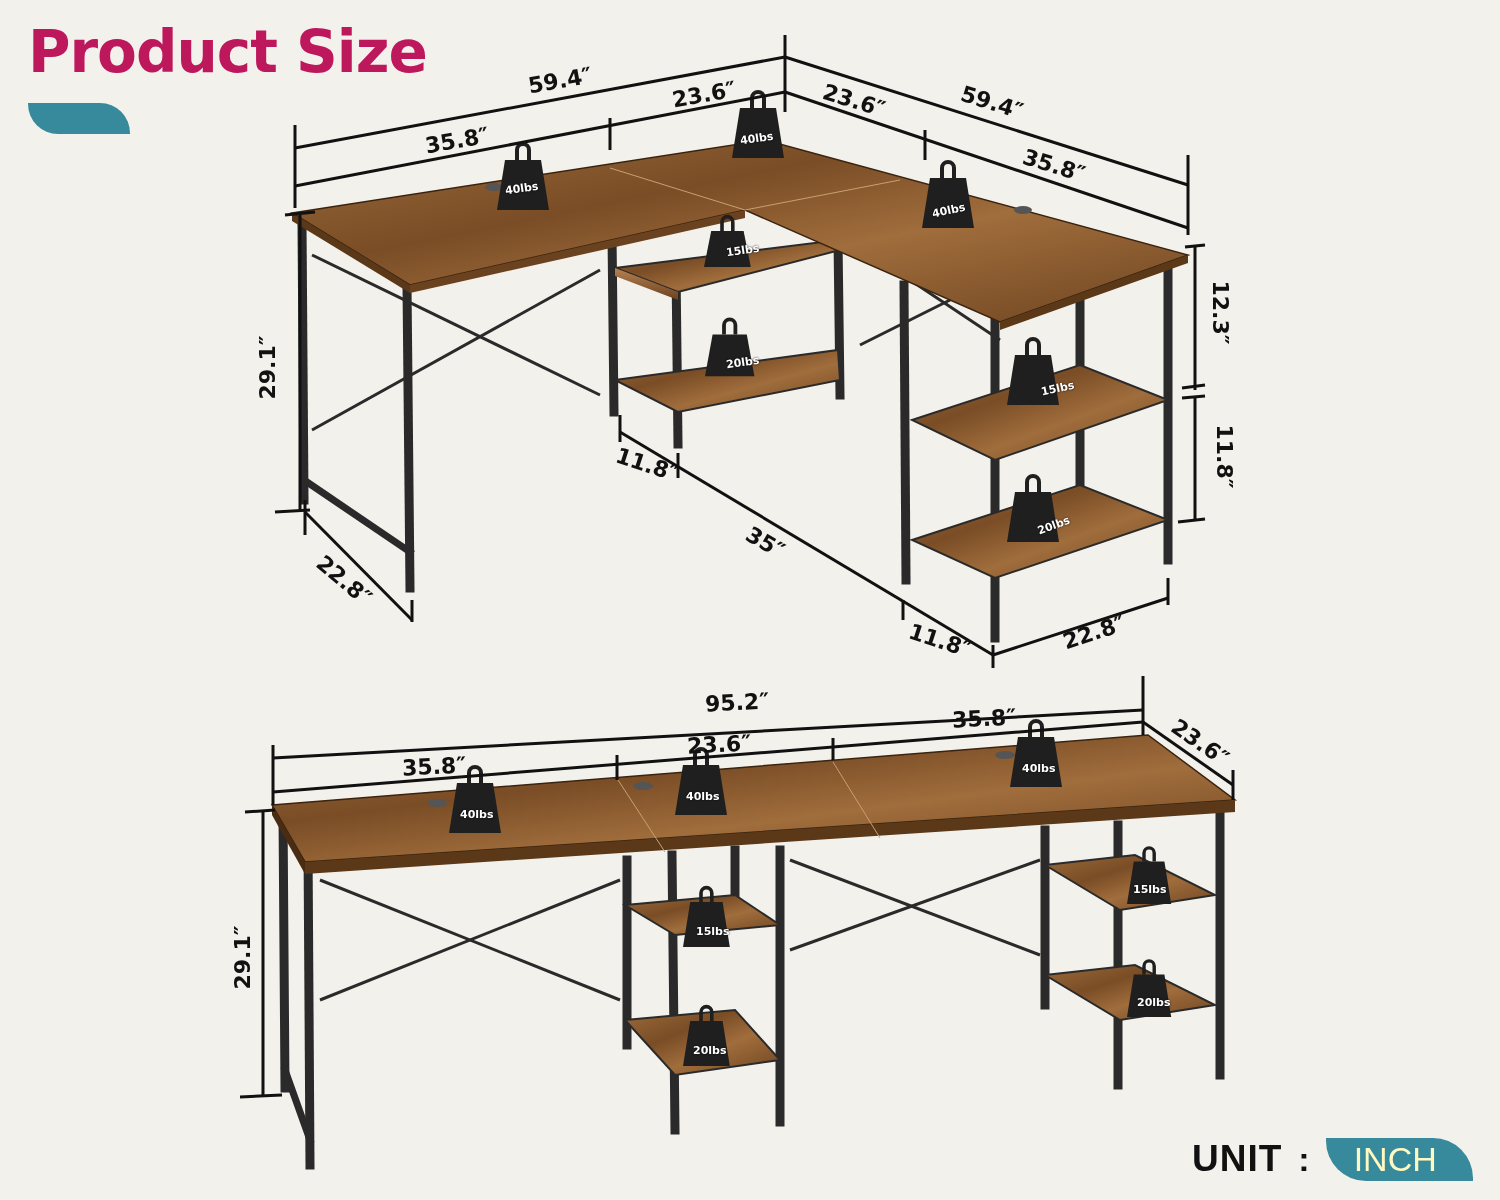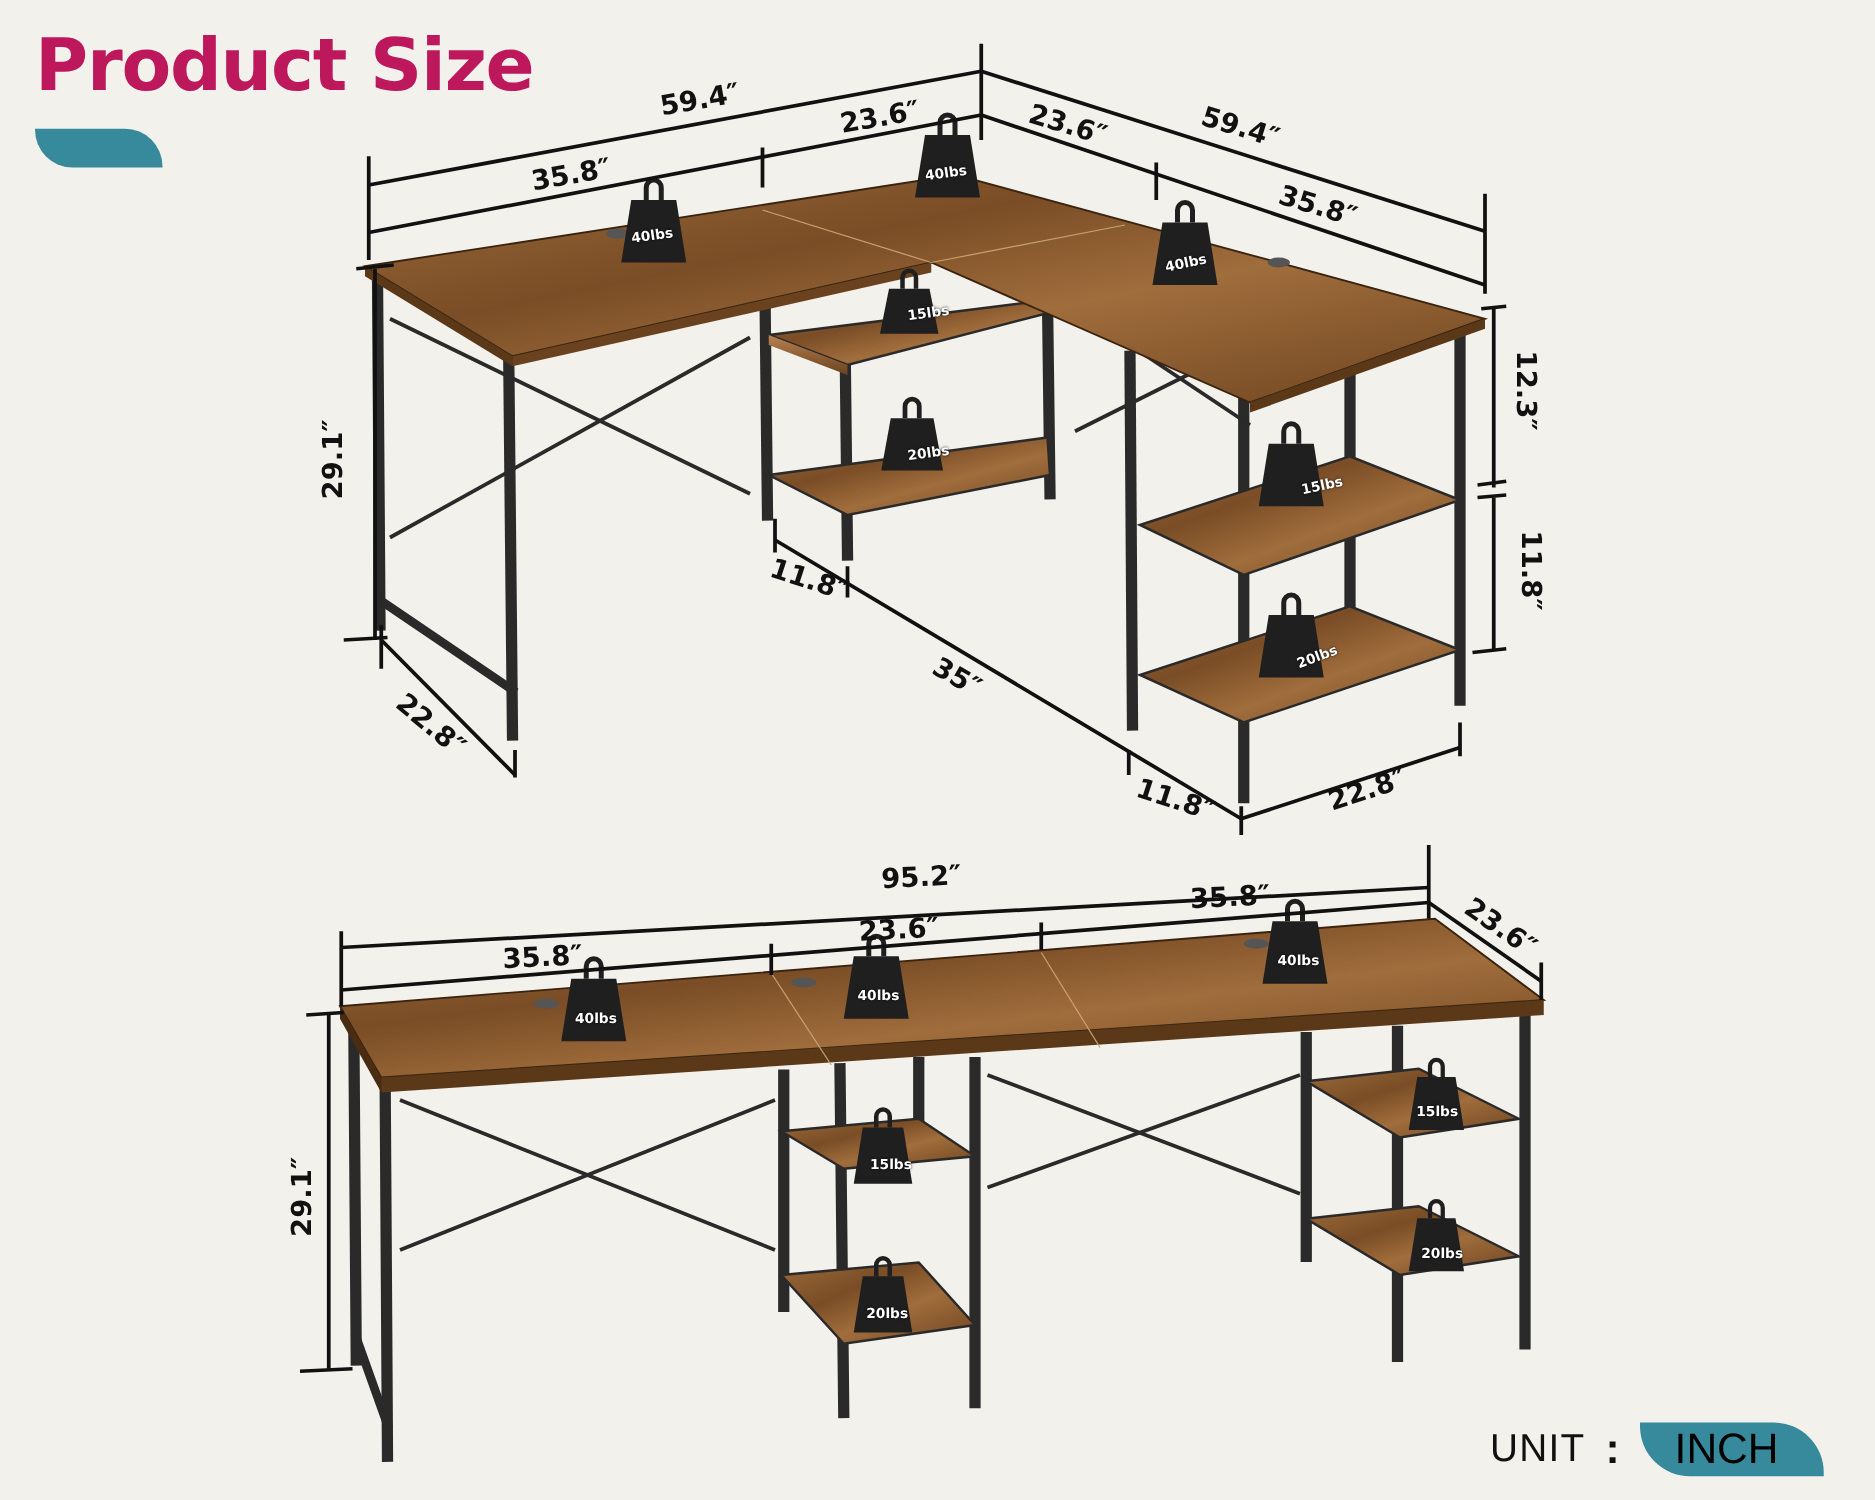--- a/index.html
+++ b/index.html
@@ -26,24 +26,24 @@
   }
   .weight-label {
     position: absolute; font-weight: 700; font-size: 11px; color: #fff;
     font-family: "DejaVu Sans", sans-serif; white-space: nowrap;
     text-shadow: 0 0 2px #000;
   }
   .unit {
     position: absolute; left: 1192px; top: 1137px; height: 44px;
     display: flex; align-items: center; gap: 12px;
   }
-  .unit-label { font-size: 31px; font-weight: 400; color: #111; letter-spacing: 1px; }
+  .unit-label { font-size: 37px; font-weight: 700; color: #111; letter-spacing: 1px; }
   .unit-colon { font-size: 34px; font-weight: 700; color: #111; margin: 0 4px; }
   .unit-badge {
-    background: #378a9b; color: #000000; font-size: 34px; font-weight: 400;
+    background: #378a9b; color: #fef9c3; font-size: 34px; font-weight: 400;
     padding: 2px 36px 2px 28px; border-radius: 0 40px 0 40px;
   }
 </style>
 </head>
 <body>
 
 <div class="title">Product Size</div>
 <div class="title-accent"></div>
 
 <svg class="scene" width="1500" height="1200" viewBox="0 0 1500 1200">

